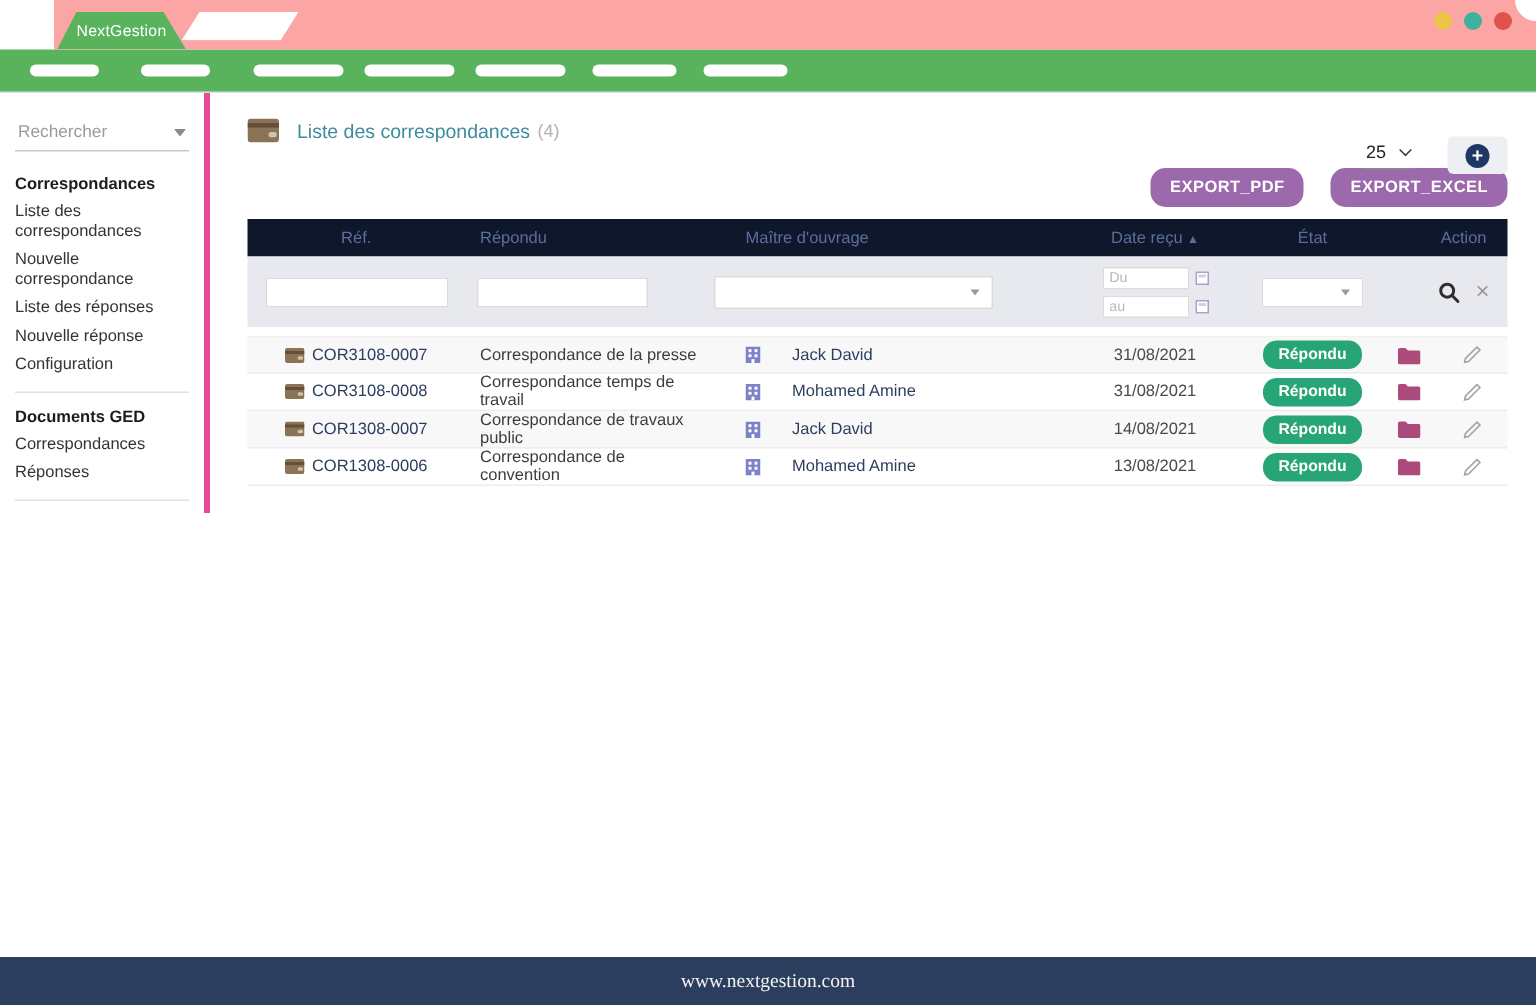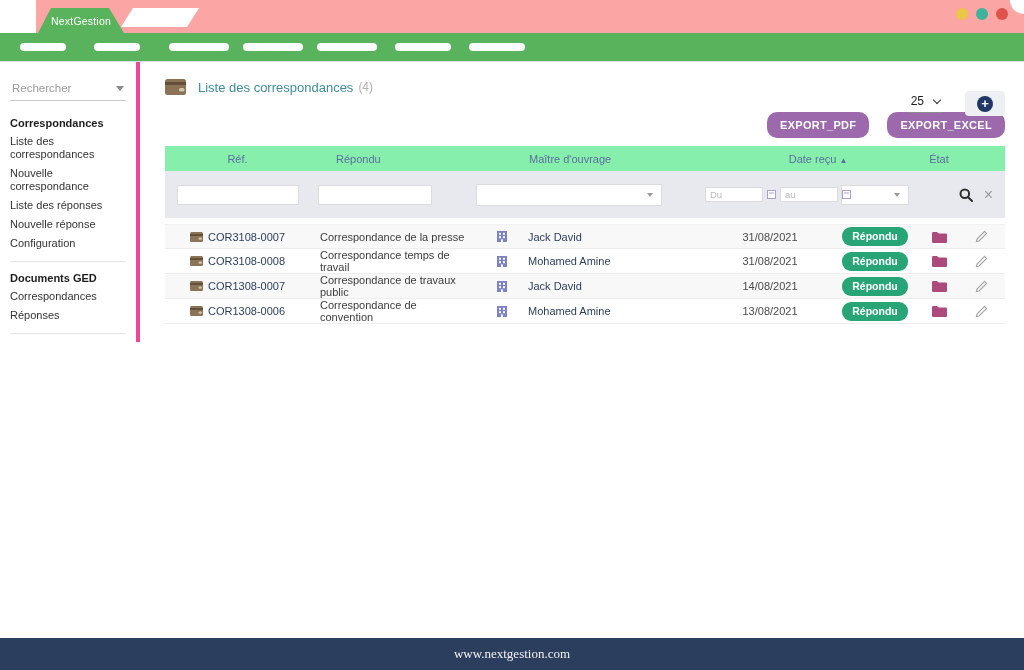--- a/index.html
+++ b/index.html
@@ -62,37 +62,37 @@
   .add-circle { width:16px; height:16px; border-radius:50%; background:#1e3765; color:#fff; font-size:13px; font-weight:bold;
     display:flex; align-items:center; justify-content:center; line-height:1; padding-bottom:1px; }
 
   .export-row { display:flex; justify-content:flex-end; gap:18px; margin:17px 19px 0 0; }
   .btn-export { background:#9c69ac; color:#fff; border:none; border-radius:10px; font-family:"Liberation Sans",sans-serif;
     font-size:11px; font-weight:bold; letter-spacing:.3px; padding:7px 13px; cursor:pointer; }
 
   
   .table { width:840px; margin-top:8px; }
   .t-head, .t-filter, .t-row { display:grid; grid-template-columns:145px 160px 235px 130px 80px 90px; align-items:center; }
-  .t-head { height:25px; background:#86efac; color:#5c6e9f; font-size:11px;gap:16px; }
+  .t-head { height:25px; background:#0f172a; color:#5c6e9f; font-size:11px; }
   .t-head .c-ref { text-align:center; cursor:pointer; }
   .t-head .c-lib { padding-left:10px; cursor:pointer; }
   .t-head .c-mo  { padding-left:27px; cursor:pointer; }
   .t-head .c-date{ text-align:center; cursor:pointer; }
   .t-head .c-date .sort { font-size:8px; margin-left:3px; }
   .t-head .c-etat{ text-align:center; cursor:pointer; }
   .t-head .c-act { text-align:right; padding-right:14px; }
 
   .t-filter { height:47px; background:#e7e9ee; }
   .t-filter input { height:20px; border:1px solid #dcdcdc; background:#fff; font-size:11px; padding:0 6px; outline:none; font-family:"Liberation Sans",sans-serif; }
   .f-ref input { width:122px; margin-left:12px; }
   .f-lib input { width:114px; margin-left:8px; }
   .select-box { background:#fff; border:1px solid #dcdcdc; display:flex; align-items:center; justify-content:flex-end; padding-right:8px; cursor:pointer; }
   .f-mo .select-box { width:186px; height:22px; margin-left:6px; }
   .f-mo .tri, .f-etat .tri { border-top-color:#999; border-left-width:3.5px; border-right-width:3.5px; border-top-width:4.5px; }
-  .f-date { display:flex; gap:4px; align-items:center; }
+  .f-date { display:flex; flex-direction:column; gap:4px; align-items:center; }
   .f-date .drow { display:flex; align-items:center; gap:4px; }
   .f-date input { width:58px; height:15px; font-size:9.5px; padding:0 4px; }
   .f-date input::placeholder { color:#b9b9b9; }
   .cal { width:9px; height:9px; border:1px solid #ae9cc9; background:#fff; position:relative; display:inline-block; cursor:pointer; }
   .cal::before { content:''; position:absolute; top:1px; left:1px; right:1px; height:2px; background:#d9cdea; }
   .f-etat { display:flex; justify-content:center; }
   .f-etat .select-box { width:68px; height:20px; }
   .f-act { display:flex; justify-content:flex-end; align-items:center; gap:11px; padding-right:12px; }
   .search-btn, .clear-btn { background:none; border:none; cursor:pointer; display:flex; align-items:center; padding:0; }
   .clear-btn { color:#9a9a9a; font-size:16px; line-height:1; font-family:"Liberation Sans",sans-serif; }

